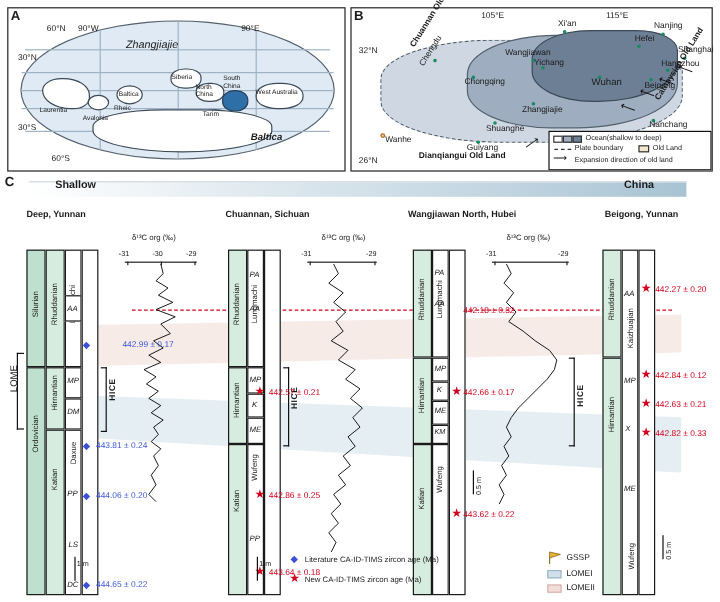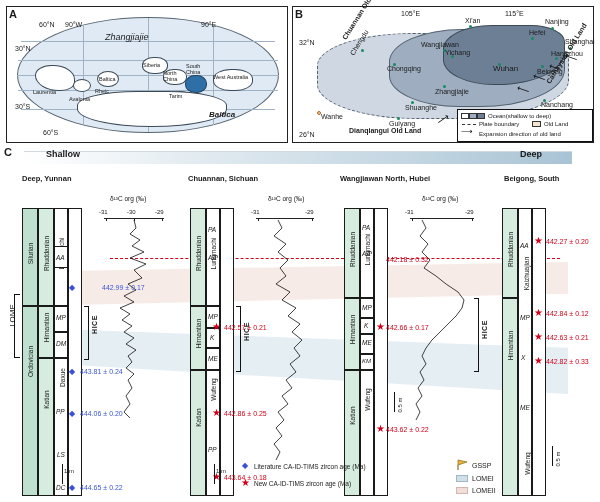--- a/index.html
+++ b/index.html
@@ -174,21 +174,21 @@
       <span class="arw" style="left:3px;top:18px;font-size:8px;">⟶</span>
       <span class="lbl" style="left:21px;top:21px;font-size:6px;">Expansion direction of old land</span>
     </div>
   </div>
 
   <div id="panelC">
     <span class="panel-letter" style="left:4px;top:0px;">C</span>
 
     <div style="position:absolute;left:24px;top:5px;width:548px;height:12px;background:linear-gradient(to right,#ffffff,#dfe9ef 35%,#c3d6e2 70%,#a8c3d4);border-top:0.7px solid #cfd8de;"></div>
     <span class="lbl b" style="left:46px;top:4px;font-size:9px;">Shallow</span>
-    <span class="lbl b" style="left:520px;top:4px;font-size:9px;">Deep</span>
+    <span class="lbl b" style="left:520px;top:4px;font-size:9px;">China</span>
 
     <div style="position:absolute;left:14px;top:148px;width:5px;height:62px;border:0.9px solid #111;border-right:none;"></div>
     <span class="vtxt b" style="left:-8px;top:165px;width:40px;text-align:center;font-size:8px;">LOME</span>
 
     <div class="band" style="left:28px;top:182px;width:540px;height:66px;background:#cfe0ea;opacity:.55;clip-path:polygon(0% 0%,100% 30%,100% 100%,0% 52%);"></div>
     <div class="band" style="left:28px;top:116px;width:540px;height:44px;background:#f2ded9;opacity:.6;clip-path:polygon(0% 22%,100% 0%,100% 72%,0% 100%);"></div>
     <div class="dashRed" style="left:110px;top:112px;width:450px;"></div>
 
     <div>
       <span class="colTitle" style="left:22px;top:28px;">Deep, Yunnan</span>
@@ -346,21 +346,21 @@
       <span class="star" style="left:376px;top:176px;">★</span>
       <span class="ageRed" style="left:386px;top:178px;">442.66 ± 0.17</span>
       <span class="star" style="left:376px;top:278px;">★</span>
       <span class="ageRed" style="left:386px;top:280px;">443.62 ± 0.22</span>
 
       <div class="scaleBar" style="left:394px;top:246px;height:20px;"></div>
       <span class="vtxt" style="left:380px;top:256px;width:40px;text-align:center;font-size:6px;">0.5 m</span>
     </div>
 
     <div>
-      <span class="colTitle" style="left:504px;top:28px;">Beigong, South</span>
+      <span class="colTitle" style="left:504px;top:28px;">Beigong, Yunnan</span>
 
       <div class="stratCol greenL" style="left:502px;top:62px;width:16px;height:90px;"></div>
       <span class="vtxt" style="left:478px;top:100px;width:64px;text-align:center;">Rhuddanian</span>
       <div class="stratCol greenL" style="left:502px;top:152px;width:16px;height:198px;"></div>
       <span class="vtxt" style="left:478px;top:196px;width:64px;text-align:center;">Hirnantian</span>
 
       <div class="stratCol white" style="left:518px;top:62px;width:14px;height:288px;"></div>
       <span class="htxt" style="left:520px;top:96px;font-style:italic;">AA</span>
       <span class="vtxt" style="left:498px;top:124px;width:56px;text-align:center;">Kaizhuajian</span>
       <span class="htxt" style="left:520px;top:168px;font-style:italic;">MP</span>

